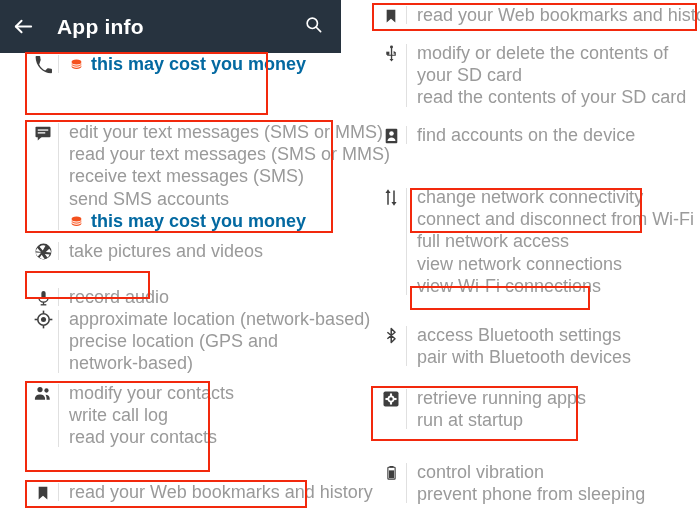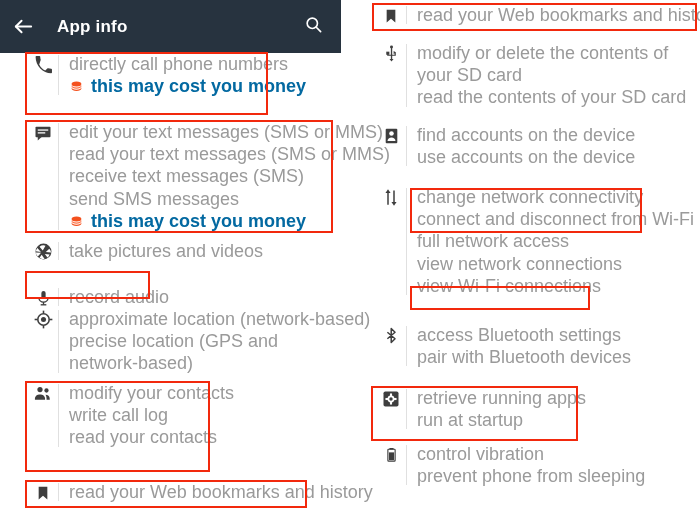--- a/index.html
+++ b/index.html
@@ -17,21 +17,21 @@
     position:absolute; left:0; top:0; width:341px; height:53px;
     background:#27333f;
     display:flex; align-items:center;
   }
   .back-btn{
     width:46px; height:53px; display:flex; align-items:center; justify-content:center;
     cursor:pointer;
   }
   .back-btn svg{ display:block; }
   .appbar-title{
-    color:#ffffff; font-size:17px; font-weight:bold; letter-spacing:.2px;
+    color:#ffffff; font-size:21px; font-weight:bold; letter-spacing:.2px;
     margin-left:11px; white-space:nowrap;
   }
   .search-btn{
     position:absolute; right:9px; top:0; width:38px; height:53px;
     display:flex; align-items:center; justify-content:center; cursor:pointer;
   }
 
   
   .col{ position:absolute; top:0; }
   .col-left{ left:0; width:350px; }
@@ -102,21 +102,20 @@
 
   <div class="col col-left" id="col-left">
       <div class="group" style="left: 28px; top: 53px;">
         <div class="gicon">
           <svg width="19" height="19" viewBox="0 0 24 24">
             <path fill="#3e3e3e" d="M6.6 10.8c1.7 3.4 4.2 5.9 7.6 7.6l2.6-2.6c.3-.3.8-.4 1.2-.3 1.2.4 2.4.6 3.7.6.6 0 1 .4 1 1V21c0 .6-.4 1-1 1C11.3 22 2 12.7 2 1c0-.6.4-1 1-1h3.9c.6 0 1 .4 1 1 0 1.3.2 2.5.6 3.7.1.4 0 .9-.3 1.2L6.6 10.8z" transform="translate(0,1.2)"></path>
           </svg>
         </div>
         <div class="divider"></div>
         <div class="glines">
-          <div class="gline">directly call phone numbers</div>
           <div class="gline cost">
             <span class="coin">
               <svg width="15" height="14" viewBox="0 0 24 24">
                 <ellipse cx="12" cy="8.6" rx="8.4" ry="4.3" fill="#f4511e"></ellipse>
                 <path fill="#ff7043" d="M3.6 12.4c0 2.4 3.8 4.3 8.4 4.3s8.4-1.9 8.4-4.3v-2.1c0 2.4-3.8 4.3-8.4 4.3s-8.4-1.9-8.4-4.3z"></path>
                 <path fill="#f4511e" d="M3.6 16.2c0 2.4 3.8 4.3 8.4 4.3s8.4-1.9 8.4-4.3v-2.1c0 2.4-3.8 4.3-8.4 4.3s-8.4-1.9-8.4-4.3z"></path>
               </svg>
             </span>
             <span>this may cost you money</span>
           </div>
@@ -129,21 +128,21 @@
             <polygon points="5,17 5,22 10.5,17" fill="#3e3e3e"></polygon>
             <rect x="5" y="7.2" width="14" height="1.7" fill="#fff"></rect>
             <rect x="5" y="11" width="10" height="1.7" fill="#fff"></rect>
           </svg>
         </div>
         <div class="divider"></div>
         <div class="glines">
           <div class="gline">edit your text messages (SMS or MMS)</div>
           <div class="gline">read your text messages (SMS or MMS)</div>
           <div class="gline">receive text messages (SMS)</div>
-          <div class="gline">send SMS messages</div>
+          <div class="gline">send SMS accounts</div>
           <div class="gline cost">
             <span class="coin">
               <svg width="15" height="14" viewBox="0 0 24 24">
                 <ellipse cx="12" cy="8.6" rx="8.4" ry="4.3" fill="#f4511e"></ellipse>
                 <path fill="#ff7043" d="M3.6 12.4c0 2.4 3.8 4.3 8.4 4.3s8.4-1.9 8.4-4.3v-2.1c0 2.4-3.8 4.3-8.4 4.3s-8.4-1.9-8.4-4.3z"></path>
                 <path fill="#f4511e" d="M3.6 16.2c0 2.4 3.8 4.3 8.4 4.3s8.4-1.9 8.4-4.3v-2.1c0 2.4-3.8 4.3-8.4 4.3s-8.4-1.9-8.4-4.3z"></path>
               </svg>
             </span>
             <span>this may cost you money</span>
           </div>
@@ -254,21 +253,20 @@
         <div class="gicon">
           <svg width="17" height="18" viewBox="0 0 24 24">
             <rect x="3.8" y="1.8" width="16.4" height="20.4" rx="1.4" fill="#3e3e3e"></rect>
             <circle cx="12" cy="8.6" r="3.2" fill="#fff"></circle>
             <path fill="#fff" d="M6.4 19c0-3.1 2.6-4.8 5.6-4.8s5.6 1.7 5.6 4.8z"></path>
           </svg>
         </div>
         <div class="divider"></div>
         <div class="glines">
           <div class="gline">find accounts on the device</div>
-          <div class="gline">use accounts on the device</div>
         </div>
       </div>
       <div class="group" style="left: 26px; top: 186px;">
         <div class="gicon">
           <svg width="18" height="19" viewBox="0 0 24 24">
             <line x1="8" y1="21.5" x2="8" y2="3.2" stroke="#3e3e3e" stroke-width="2"></line>
             <polygon points="8,1 4.6,6 11.4,6" fill="#3e3e3e"></polygon>
             <line x1="16" y1="2.5" x2="16" y2="20.8" stroke="#3e3e3e" stroke-width="2"></line>
             <polygon points="16,23 12.6,18 19.4,18" fill="#3e3e3e"></polygon>
           </svg>
@@ -304,21 +302,21 @@
             <rect x="4.6" y="10.6" width="3.4" height="2.8" fill="#fff"></rect>
             <rect x="16" y="10.6" width="3.4" height="2.8" fill="#fff"></rect>
           </svg>
         </div>
         <div class="divider"></div>
         <div class="glines">
           <div class="gline">retrieve running apps</div>
           <div class="gline">run at startup</div>
         </div>
       </div>
-      <div class="group" style="left: 26px; top: 443px;">
+      <div class="group" style="left: 26px; top: 461px;">
         <div class="gicon">
           <svg width="15" height="19" viewBox="0 0 24 24">
             <rect x="8.6" y="1.4" width="6.8" height="2.4" rx=".6" fill="#3e3e3e"></rect>
             <rect x="6.2" y="3.6" width="11.6" height="19" rx="1.2" fill="none" stroke="#3e3e3e" stroke-width="1.8"></rect>
             <rect x="7.9" y="8.6" width="8.2" height="12.3" fill="#3e3e3e"></rect>
           </svg>
         </div>
         <div class="divider"></div>
         <div class="glines">
           <div class="gline">control vibration</div>

